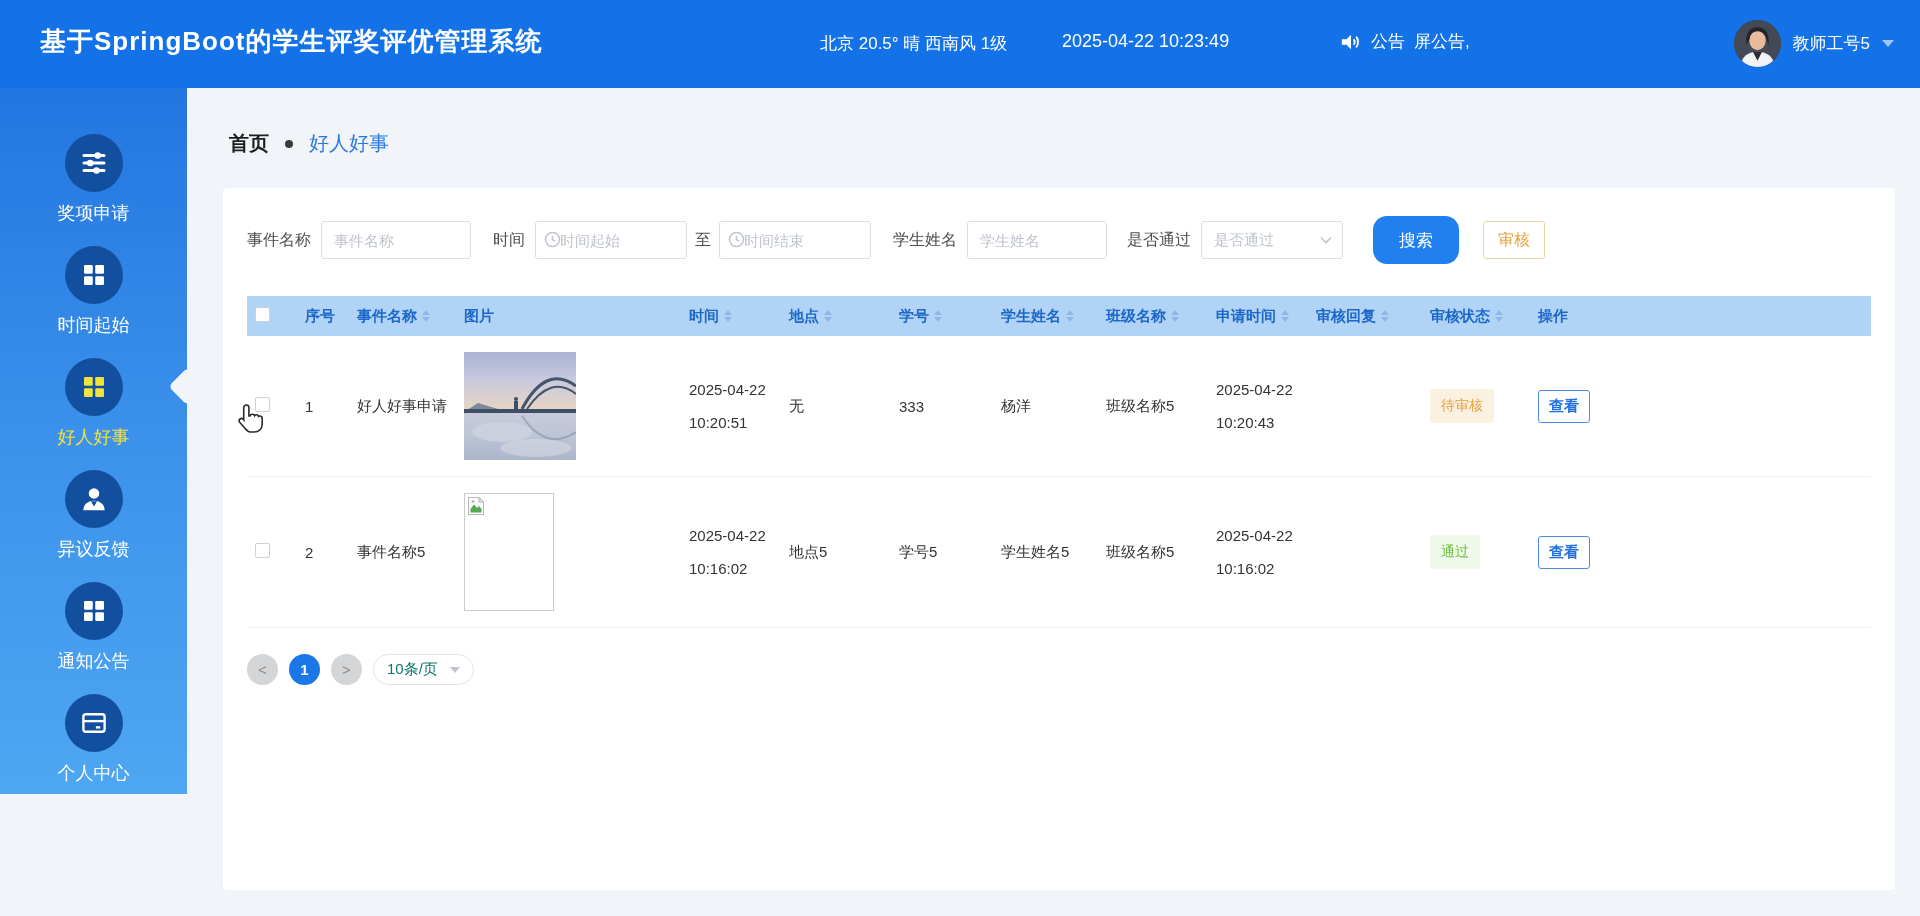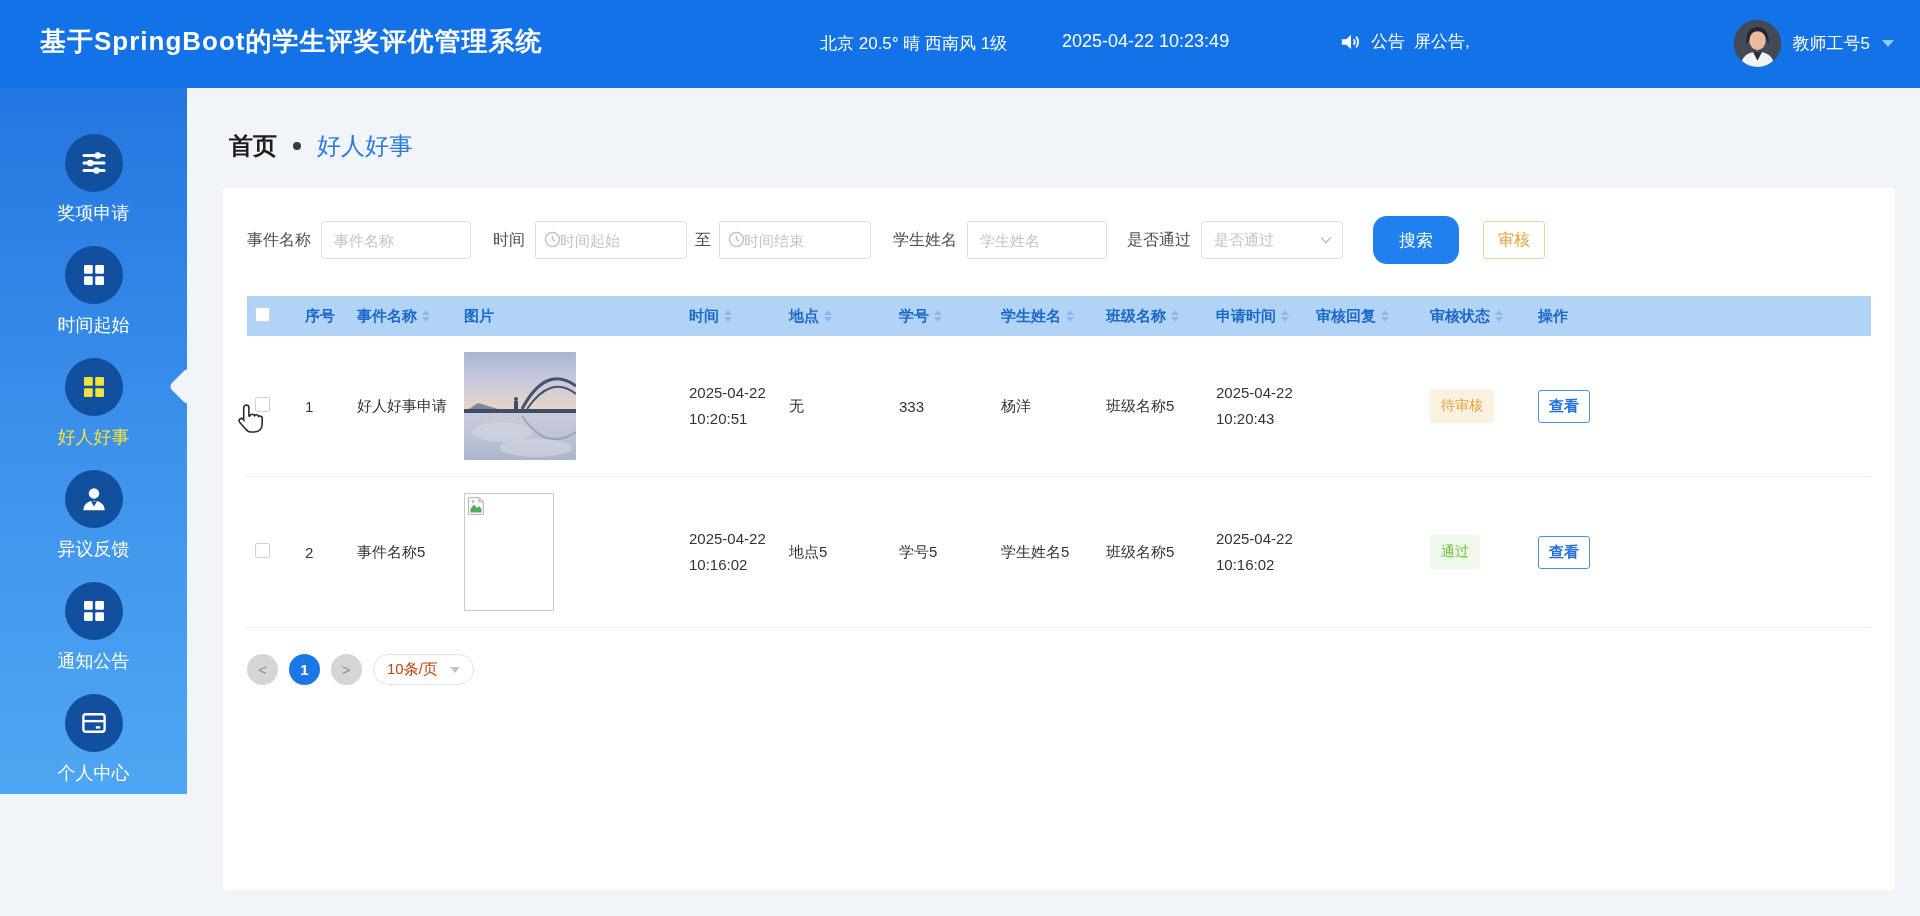--- a/index.html
+++ b/index.html
@@ -27,21 +27,21 @@
     display:flex; align-items:center; justify-content:center; }
   .side-icon svg { width:30px; height:30px; }
   .side-label { margin-top:9px; color:#fff; font-size:18px; }
   .side-item.active .side-label { color:var(--active_yellow,#F2E23C); }
   .side-item.active .grid-sq { fill:var(--active_yellow,#F2E23C); }
   .side-item.active::after { content:''; position:absolute; right:-14px; top:15px;
     width:27px; height:27px; background:#F1F4F8; transform:rotate(45deg); border-radius:5px; }
 
   
   .main { position:absolute; left:187px; top:88px; width:1733px; height:828px; }
-  .breadcrumb { position:absolute; left:42px; top:42px; display:flex; align-items:center; gap:16px; font-size:24px; }
+  .breadcrumb { position:absolute; left:42px; top:42px; display:flex; align-items:center; gap:16px; font-size:20px; }
   .bc-home { color:#1d1d1d; font-weight:bold; cursor:pointer; }
   .bc-dot { width:8px; height:8px; border-radius:50%; background:#3a3a3a; }
   .bc-current { color:#2B7BDF; cursor:pointer; }
 
   .card { position:absolute; left:36px; top:100px; width:1672px; height:702px; background:#fff; border-radius:4px; }
 
   
   .filters { display:flex; align-items:center; padding:28px 0 0 24px; font-size:16px; color:#4d4d4d; }
   .flabel { margin-right:10px; white-space:nowrap; }
   .finput { height:38px; border:1px solid #DCDFE6; border-radius:3px; background:#fff;
@@ -60,42 +60,42 @@
     color:#fff; font-size:17px; cursor:pointer; font-family:inherit; }
   .btn-review { width:62px; height:38px; margin-left:24px; background:#fff; border:1px solid #F3D19E;
     border-radius:3px; color:var(--warning,#E6A23C); font-size:16px; cursor:pointer; font-family:inherit; }
 
   
   .tbl { margin:32px 24px 0 24px; width:1624px; border-collapse:collapse; table-layout:fixed; }
   .tbl thead th { background:var(--table_header_bg,#B1D3F5); color:var(--table_header_text,#1C67C9);
     font-size:15px; font-weight:bold; text-align:left; height:40px; padding:0 8px; }
   .tbl tbody td { font-size:15px; color:#333; padding:16px 8px; border-bottom:1px solid #EDF0F4;
     text-align:left; vertical-align:middle; background:#fff; }
-  .td-time { word-break:break-all; line-height:26px; width:100px; }
+  .td-time { word-break:break-all; line-height:33px; width:100px; }
   .th-inner { display:inline-flex; align-items:flex-end; gap:5px; }
   .sort { display:inline-flex; flex-direction:column; gap:2px; cursor:pointer; }
   .sort i { display:block; width:0; height:0; border:4px solid transparent; }
   .sort .up { border-bottom:5px solid #8FB6E4; }
   .sort .dn { border-top:5px solid #8FB6E4; }
   .cb { display:inline-block; width:15px; height:15px; border:1px solid #CDD1D8; border-radius:2px; background:#fff; cursor:pointer; }
   .photo { width:112px; height:108px; display:block; border-radius:1px; cursor:pointer; }
   .broken { width:90px; height:118px; border:1px solid #CBCBCB; background:#fff; padding:2px; }
   .badge { display:inline-block; padding:8px 11px; border-radius:3px; font-size:14px; white-space:nowrap; }
   .badge.pending { background:#FAF1E1; color:var(--warning,#E6A23C); }
   .badge.passed { background:#F0F8EA; color:var(--success,#67C23A); }
   .view-btn { min-width:52px; height:33px; background:#fff; border:1px solid #4E8FE8; border-radius:3px;
     color:#2170E0; font-size:15px; cursor:pointer; font-family:inherit; font-weight:bold; }
 
   
   .pagination { display:flex; align-items:center; gap:11px; margin:26px 0 0 24px; }
   .pg-circle { width:31px; height:31px; border-radius:50%; border:none; background:#D4D5D7; color:#8a8a8a;
     font-size:15px; cursor:pointer; display:flex; align-items:center; justify-content:center; font-family:inherit; }
   .pg-circle.current { background:#1B77E8; color:#fff; font-weight:bold; }
   .pg-size { height:31px; border:1px solid #E2E4E8; border-radius:16px; background:#fff; padding:0 13px;
-    display:flex; align-items:center; gap:12px; color:#c2410c; font-size:15px; cursor:pointer; }
+    display:flex; align-items:center; gap:12px; color:#0f766e; font-size:15px; cursor:pointer; }
   .chev { width:0; height:0; border:5px solid transparent; border-top:6px solid #C0C4CC; margin-top:5px; }
 
   .cursor-hand { position:absolute; left:236px; top:403px; z-index:20; pointer-events:none; }
 </style>
 </head>
 <body>
 
 <div class="header">
   <div class="app-title">基于SpringBoot的学生评奖评优管理系统</div>
   <div class="weather">北京 20.5° 晴 西南风 1级</div>

